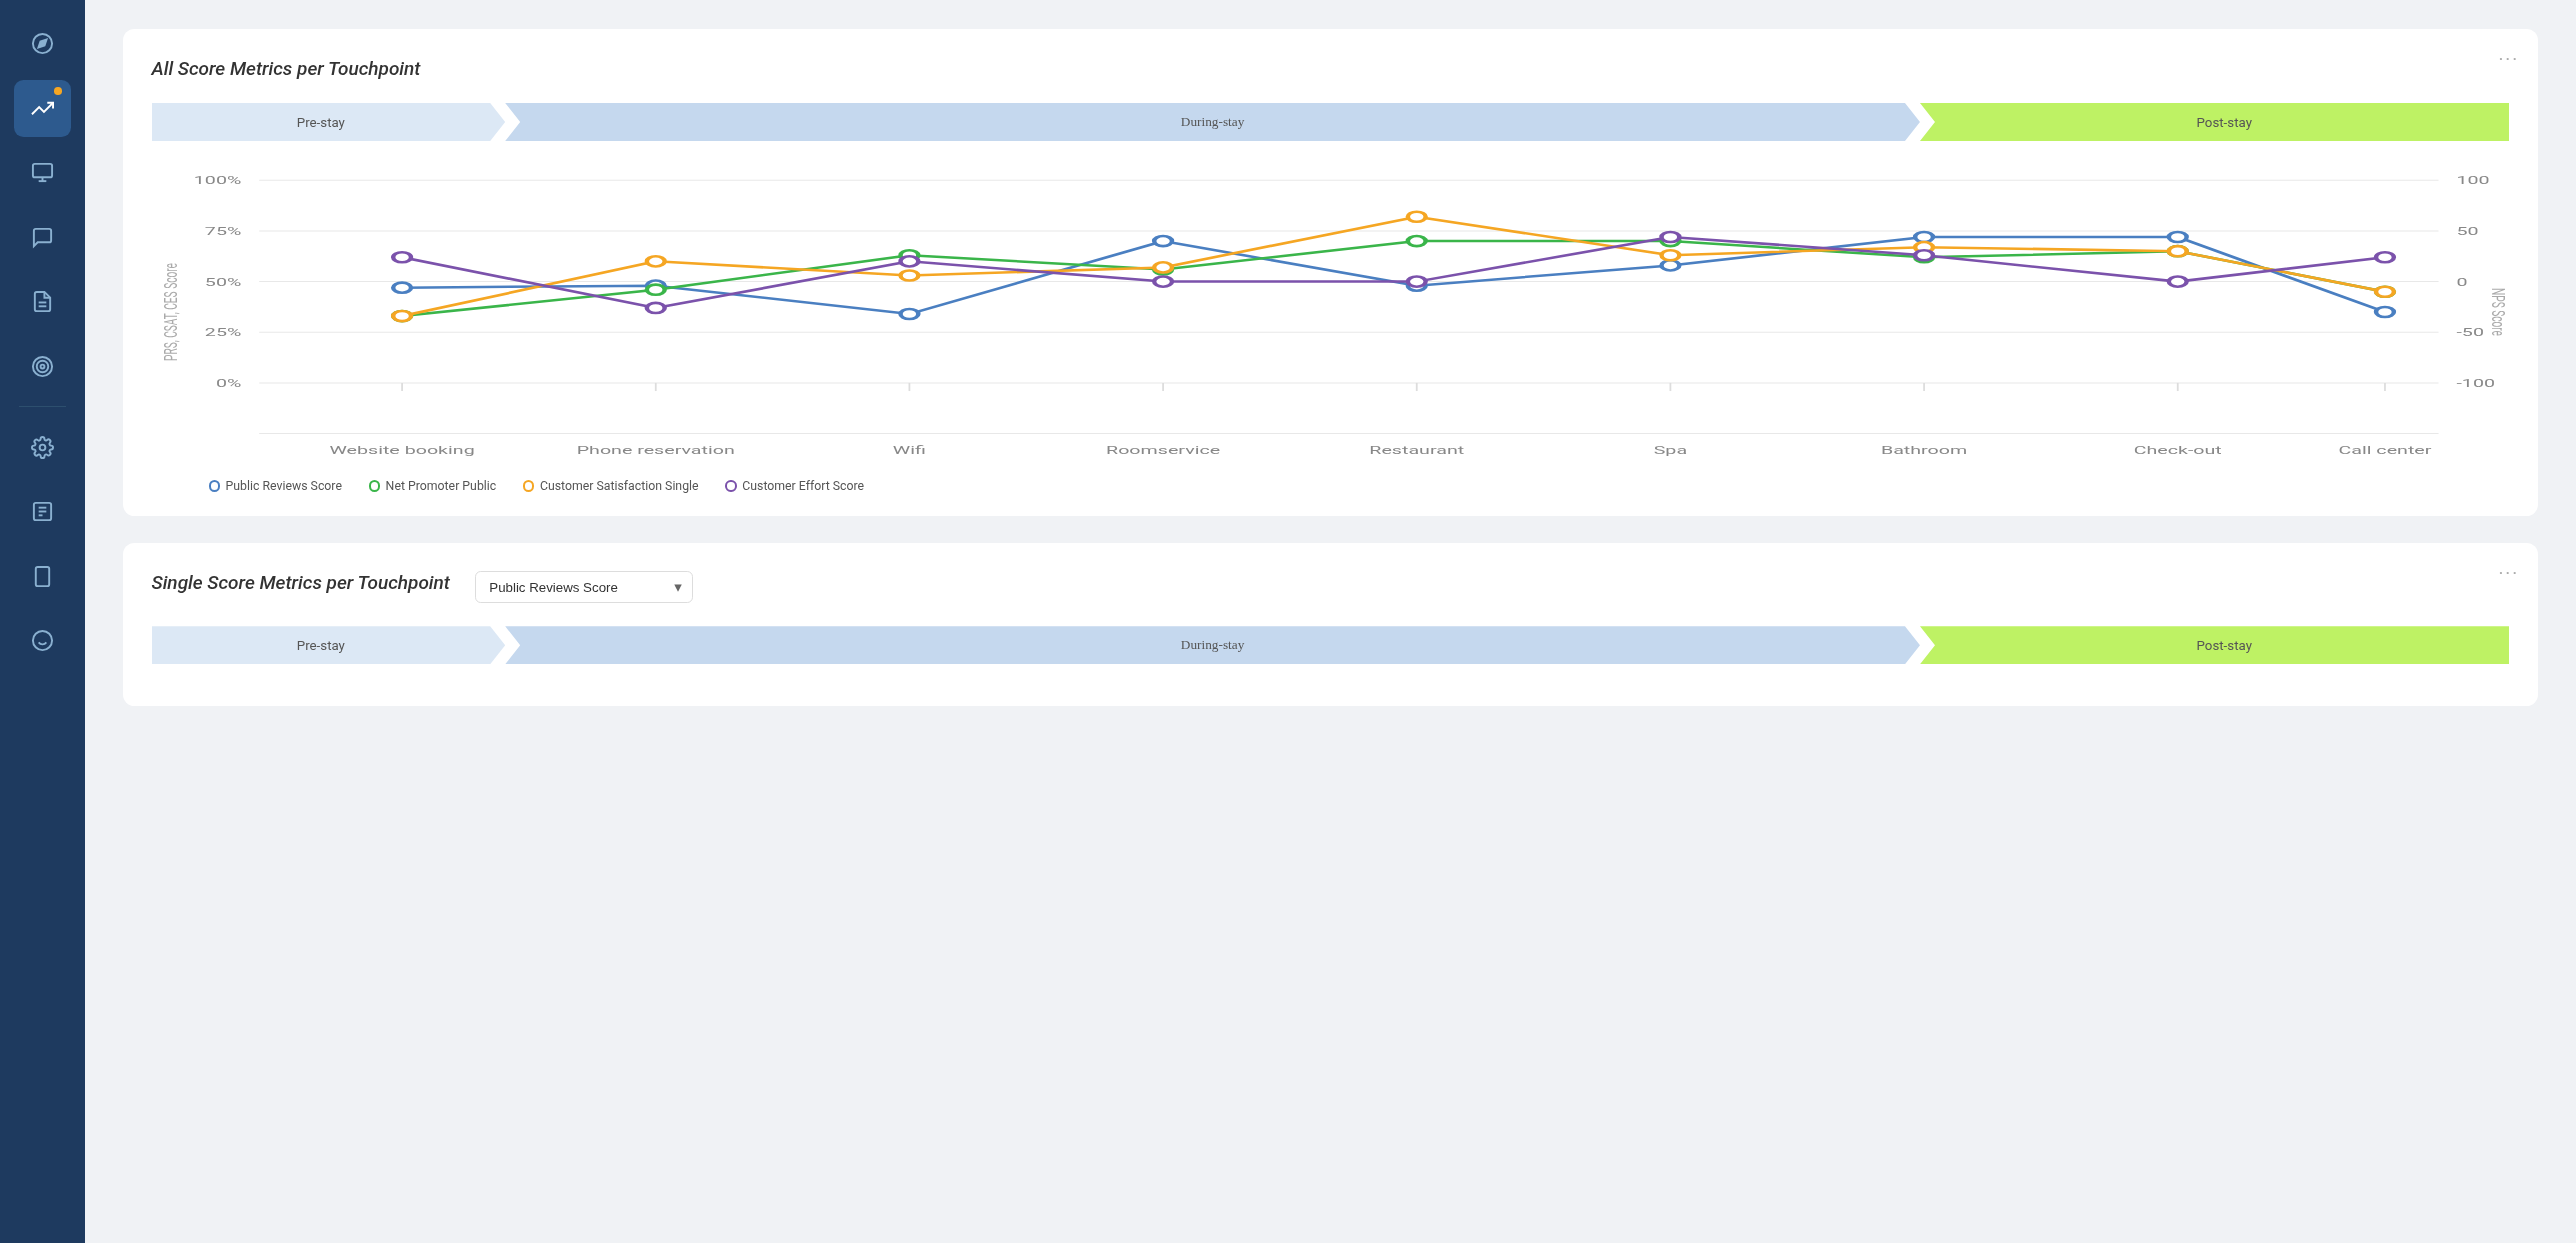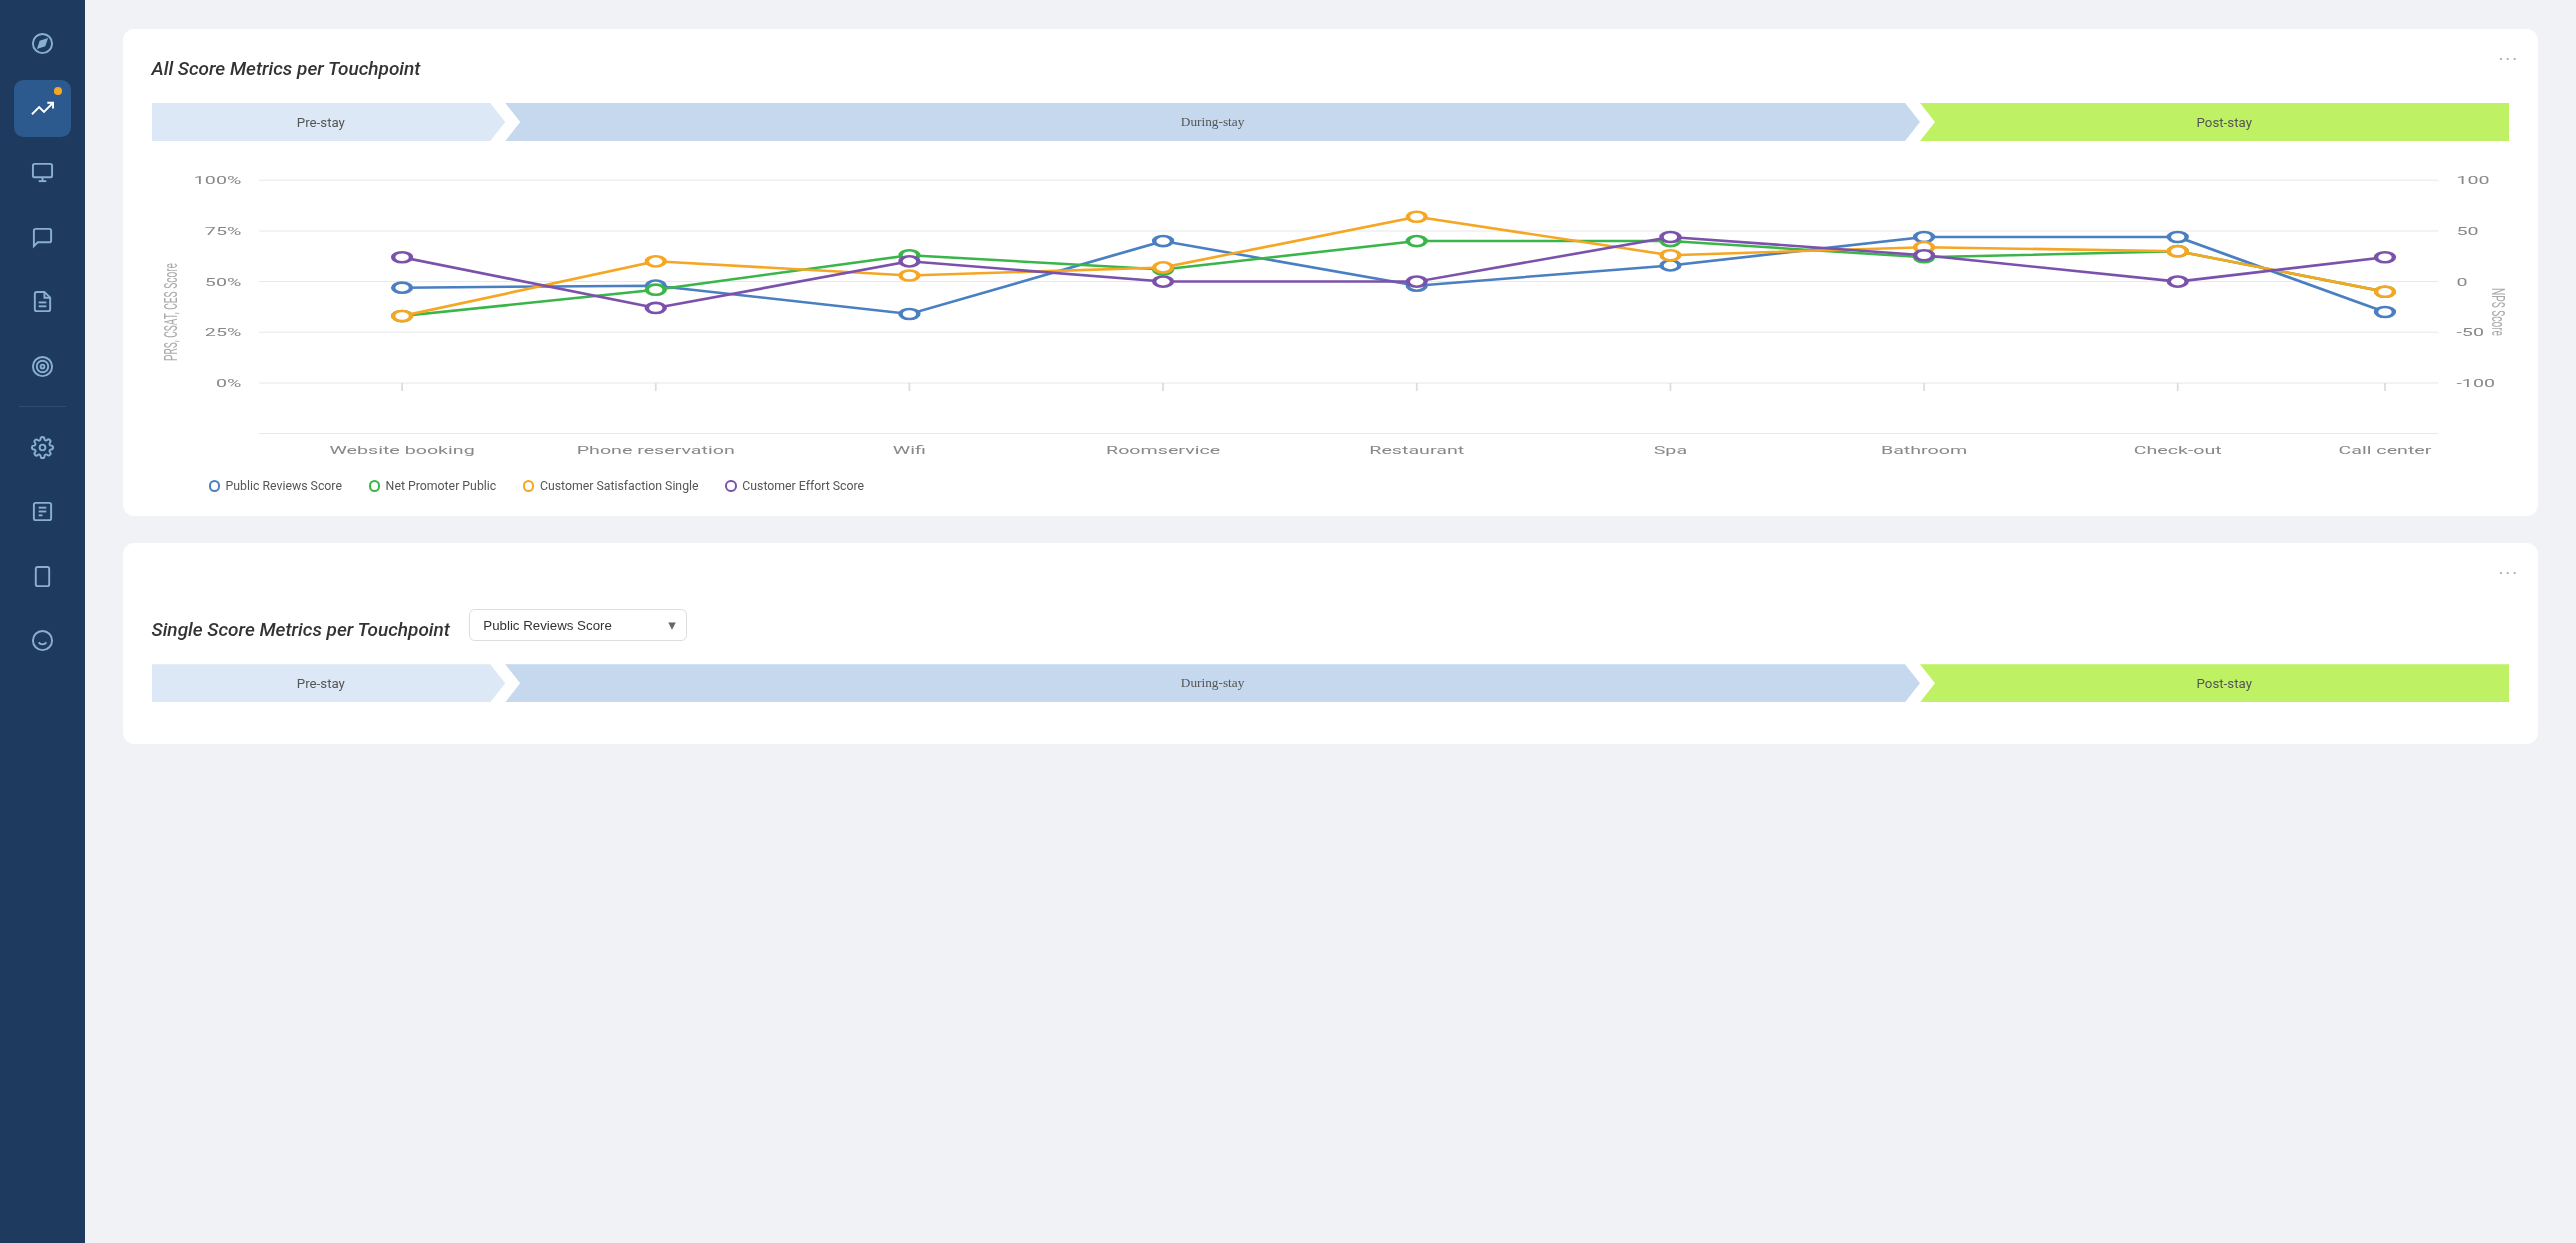--- a/index.html
+++ b/index.html
@@ -135,24 +135,23 @@
       height: 11.4px;
       border-radius: 50%;
       border: 2.4px solid;
       background: white;
       flex-shrink: 0;
     }
 
     
     .single-score-header {
       display: flex;
-      align-items: flex-end;
-      gap: 19px;
+      align-items: flex-start;
+      gap: 25px;
       margin-bottom: 23px;
-      margin-top: 38px;
     }
     .dropdown-select {
       border: 0.9px solid #ddd;
       border-radius: 5.7px;
       padding: 7.6px 34px 7.6px 13.3px;
       font-size: 13.3px;
       color: #333;
       background: white;
       cursor: pointer;
       appearance: none;

